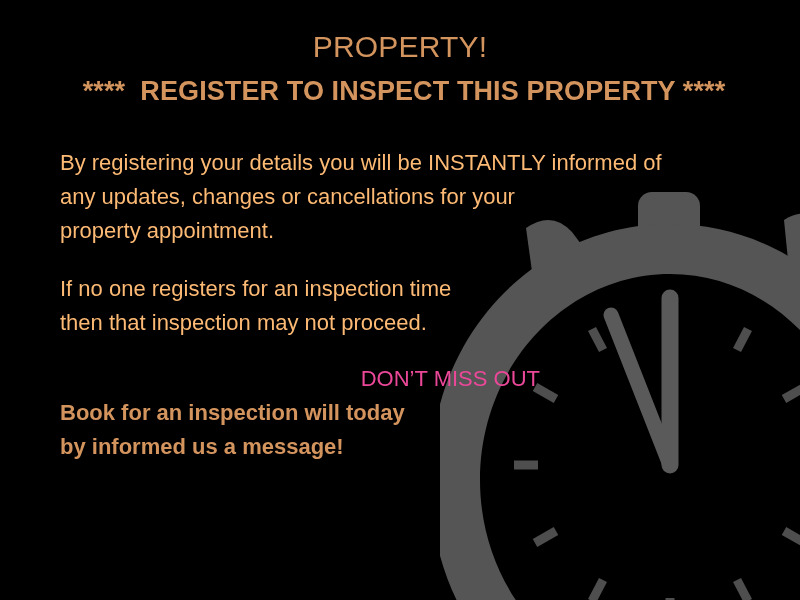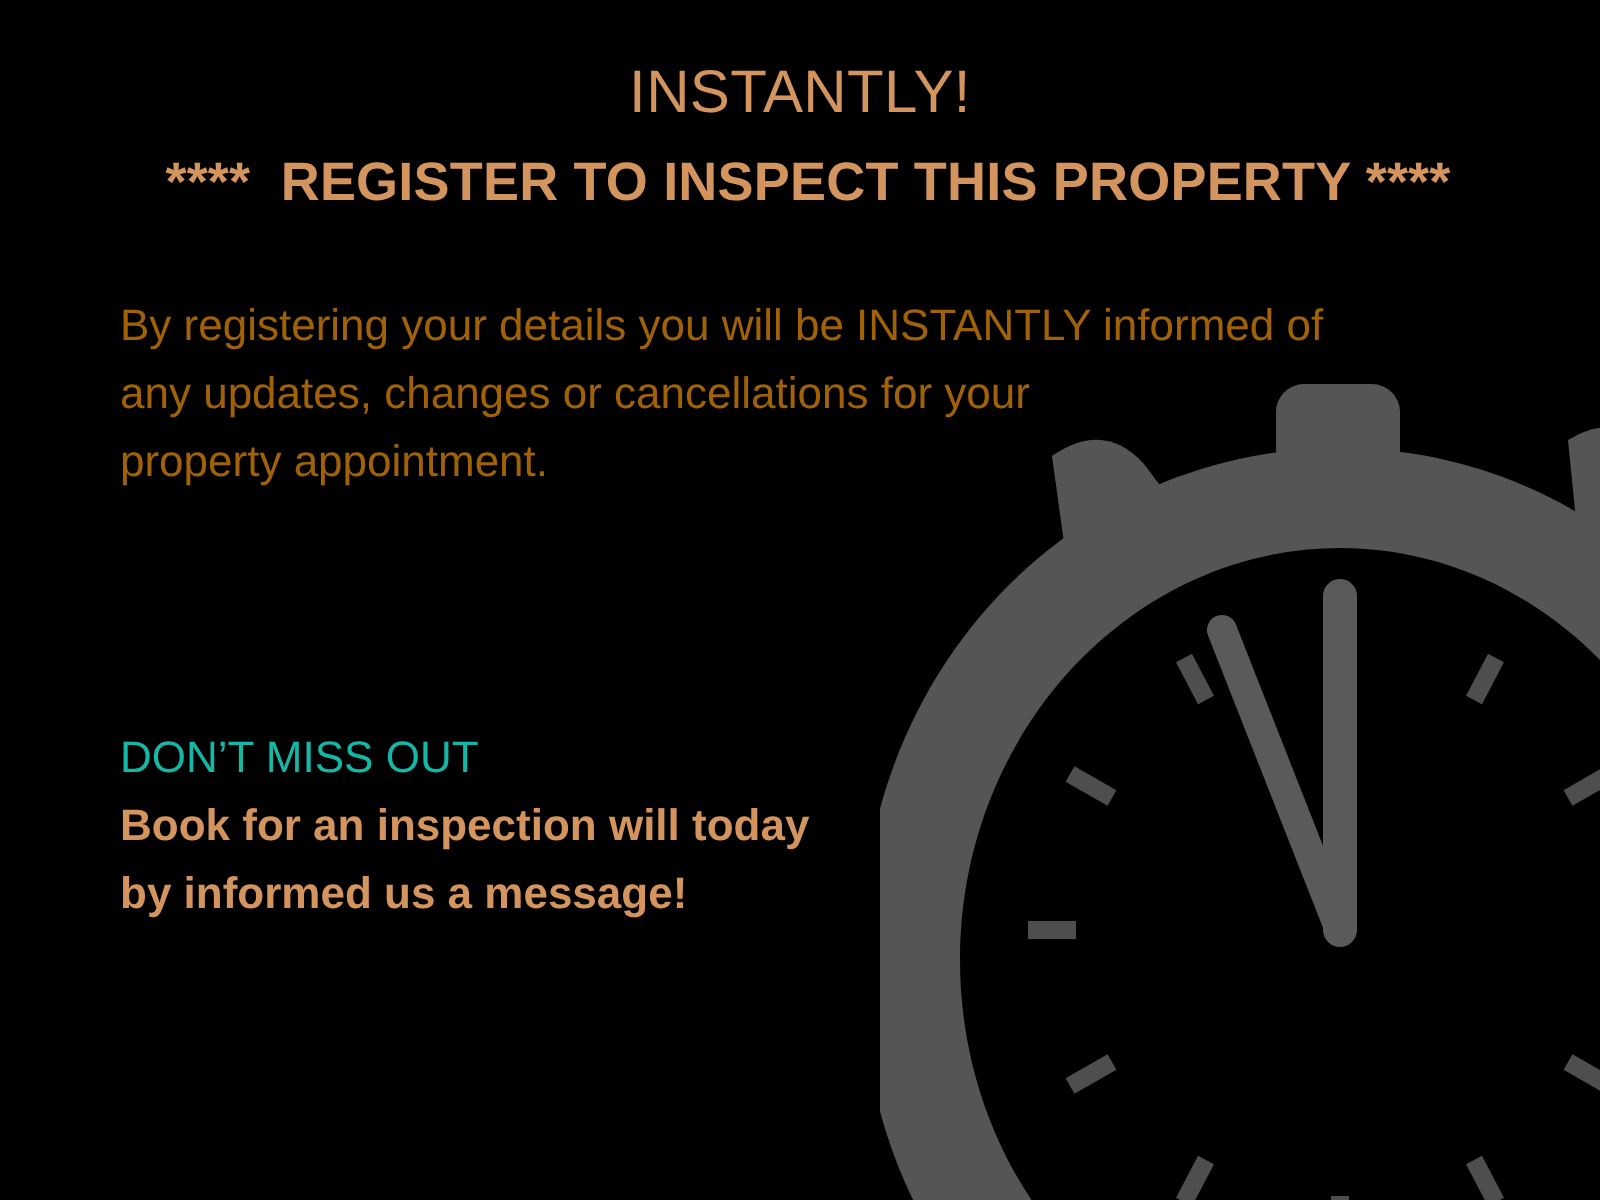--- a/index.html
+++ b/index.html
@@ -64,42 +64,43 @@
     font-size:27px;
     font-weight:700;
     letter-spacing:0.1px;
     line-height:1.15;
     white-space:pre;
   }
 
   .body-block {
     position:absolute;
     left:60px;
-    color:#a16207;
+    color:#fdba74;
     font-size:22px;
     font-weight:400;
     line-height:34px;
     white-space:pre-line;
   }
 
   #para-1 { top:146px; width:660px; }
   #para-2 { top:272px; width:520px; }
 
   .cta-block {
     position:absolute;
     left:60px;
     top:362px;
     width:480px;
     line-height:34px;
     font-size:22px;
   }
   .cta-line-plain {
-    color:#14b8a6;
+    color:#ec4899;
     font-weight:400;
     white-space:pre;
+    text-align:right;
   }
   .cta-line-accent {
     color:#D4945E;
     font-weight:700;
     white-space:pre;
   }
 </style>
 </head>
 <body>
 
@@ -147,28 +148,30 @@
 
         <line x1="230" y1="285" x2="230" y2="118" stroke-width="17"></line>
 
         <line x1="230" y1="285" x2="171" y2="135" stroke-width="15"></line>
       </g>
     </svg>
   </div>
 
   <div id="content">
 
-    <div class="headline-1">INSTANTLY!</div>
+    <div class="headline-1">PROPERTY!</div>
 
     <div class="headline-2">****  REGISTER TO INSPECT THIS PROPERTY ****</div>
 
     <div class="body-block" id="para-1">By registering your details  you will be INSTANTLY informed of
 any updates, changes or cancellations for your
 property appointment.</div>
 
+    <div class="body-block" id="para-2">If no one registers for an inspection time
+then that inspection may not proceed.</div>
 
     <div class="cta-block">
       <div class="cta-line-plain">DON’T MISS OUT</div>
       <div class="cta-line-accent">Book for an inspection will today</div>
       <div class="cta-line-accent">by informed us a message!</div>
     </div>
 
   </div>
 </div>
 

